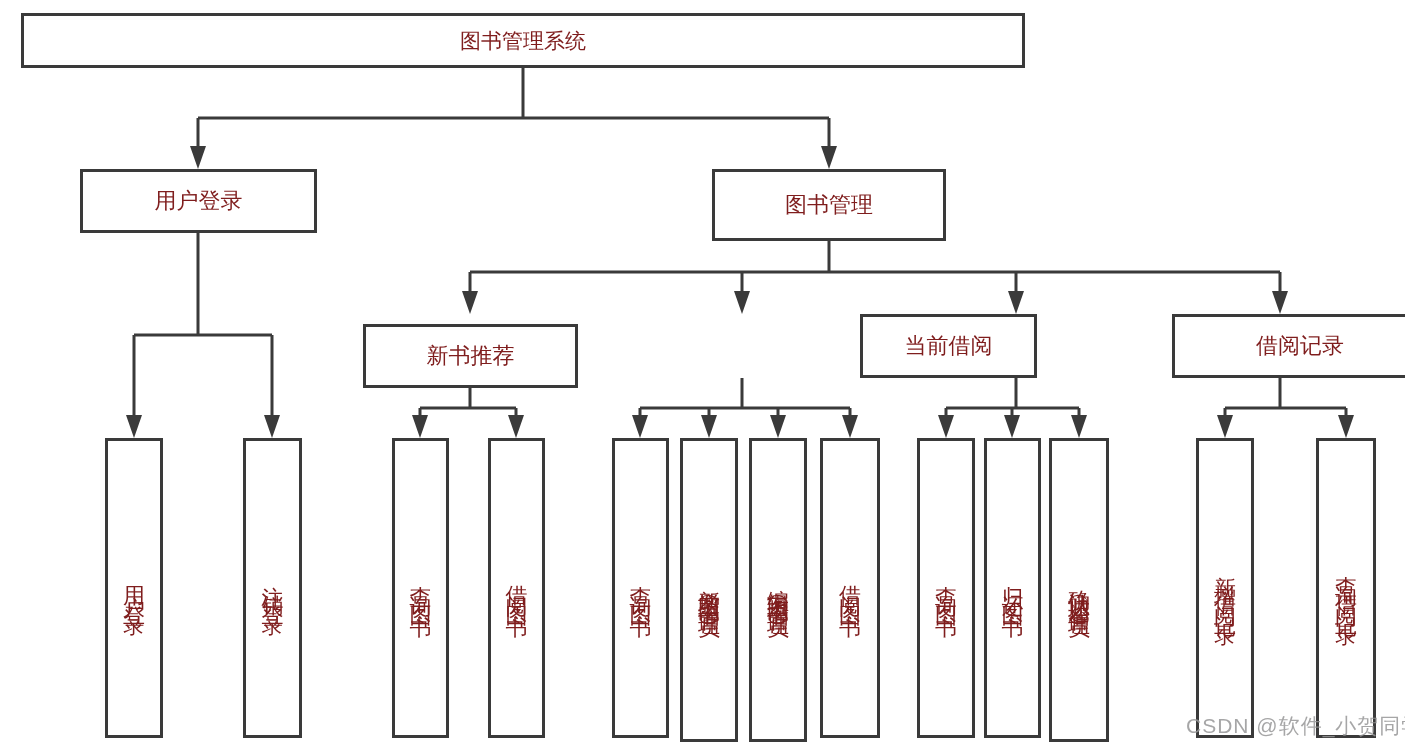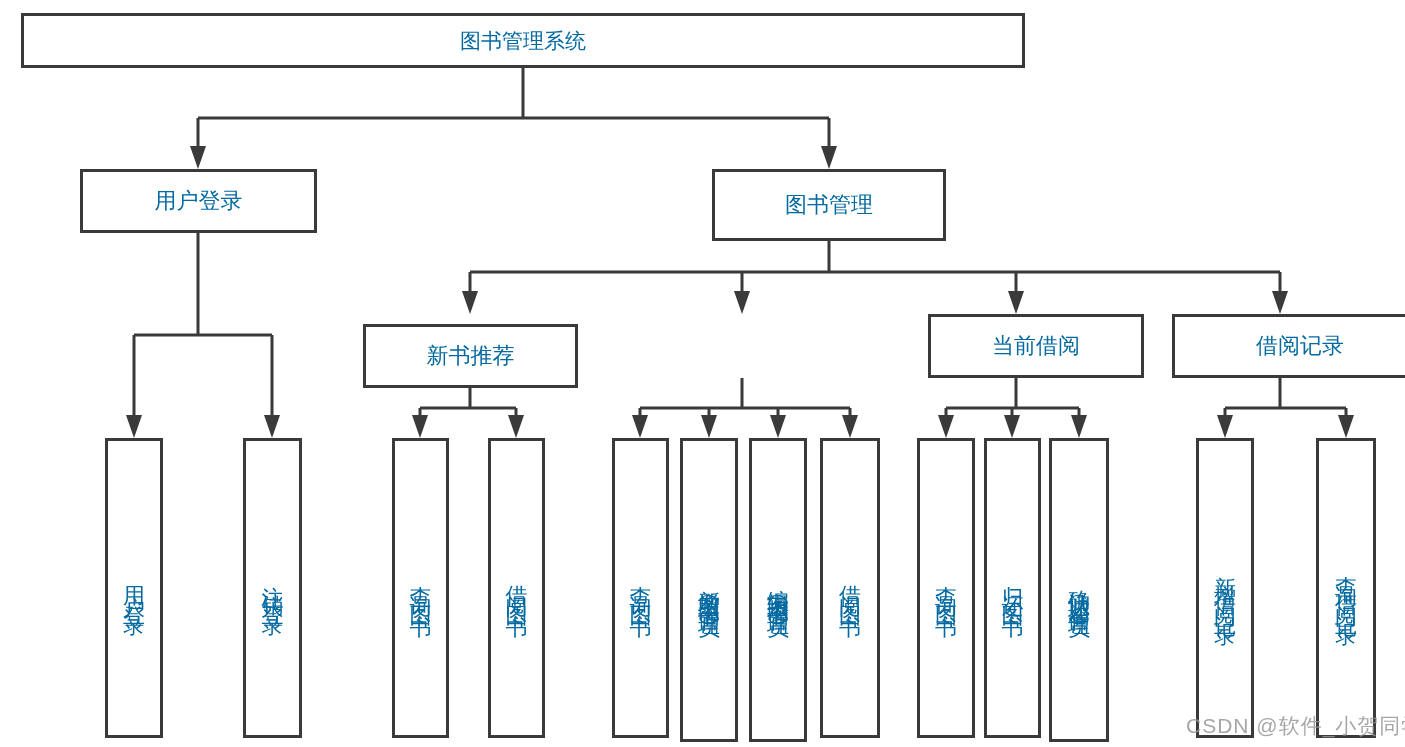--- a/index.html
+++ b/index.html
@@ -15,21 +15,21 @@
   #connectors {
     position: absolute;
     left: 0; top: 0;
     width: 1405px; height: 747px;
   }
   .node {
     position: absolute;
     box-sizing: border-box;
     border: 3px solid #3a3a3a;
     background: #ffffff;
-    color: #0369a1;
+    color: #7f1d1d;
     display: flex;
     align-items: center;
     justify-content: center;
     font-size: 22px;
     line-height: 1;
     white-space: nowrap;
   }
   .lvl-root { font-size: 21px; }
   .leaf {
     writing-mode: vertical-rl;
@@ -96,21 +96,21 @@
       <polygon points="1338,415 1354,415 1346,438"></polygon>
     </g>
   </svg>
 
   <div class="node lvl-root" style="left:21px;top:13px;width:1004px;height:55px">图书管理系统</div>
 
   <div class="node" style="left:80px;top:169px;width:237px;height:64px">用户登录</div>
   <div class="node" style="left:712px;top:169px;width:234px;height:72px">图书管理</div>
 
   <div class="node" style="left:363px;top:324px;width:215px;height:64px">新书推荐</div>
-  <div class="node" style="left:928px;top:314px;width:216px;height:64px">当前借阅</div>
+  <div class="node" style="left:860px;top:314px;width:177px;height:64px">当前借阅</div>
   <div class="node" style="left:1172px;top:314px;width:256px;height:64px">借阅记录</div>
 
   <div class="node leaf" style="left:105px;top:438px;width:58px;height:300px">用户登录</div>
   <div class="node leaf" style="left:243px;top:438px;width:59px;height:300px">注销登录</div>
 
   <div class="node leaf" style="left:392px;top:438px;width:57px;height:300px">查询图书</div>
   <div class="node leaf" style="left:488px;top:438px;width:57px;height:300px">借阅图书</div>
 
   <div class="node leaf" style="left:612px;top:438px;width:57px;height:300px">查询图书</div>
   <div class="node leaf tight" style="left:680px;top:438px;width:58px;height:304px">新增图书（管理员）</div>

